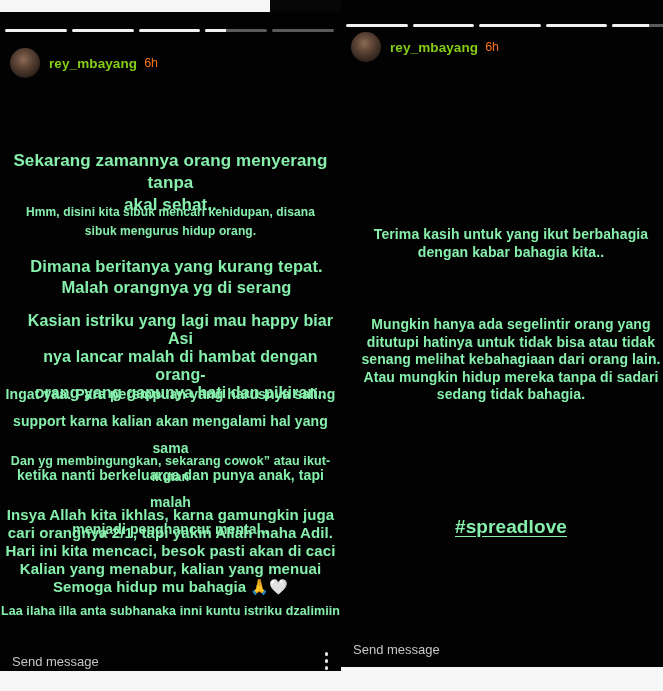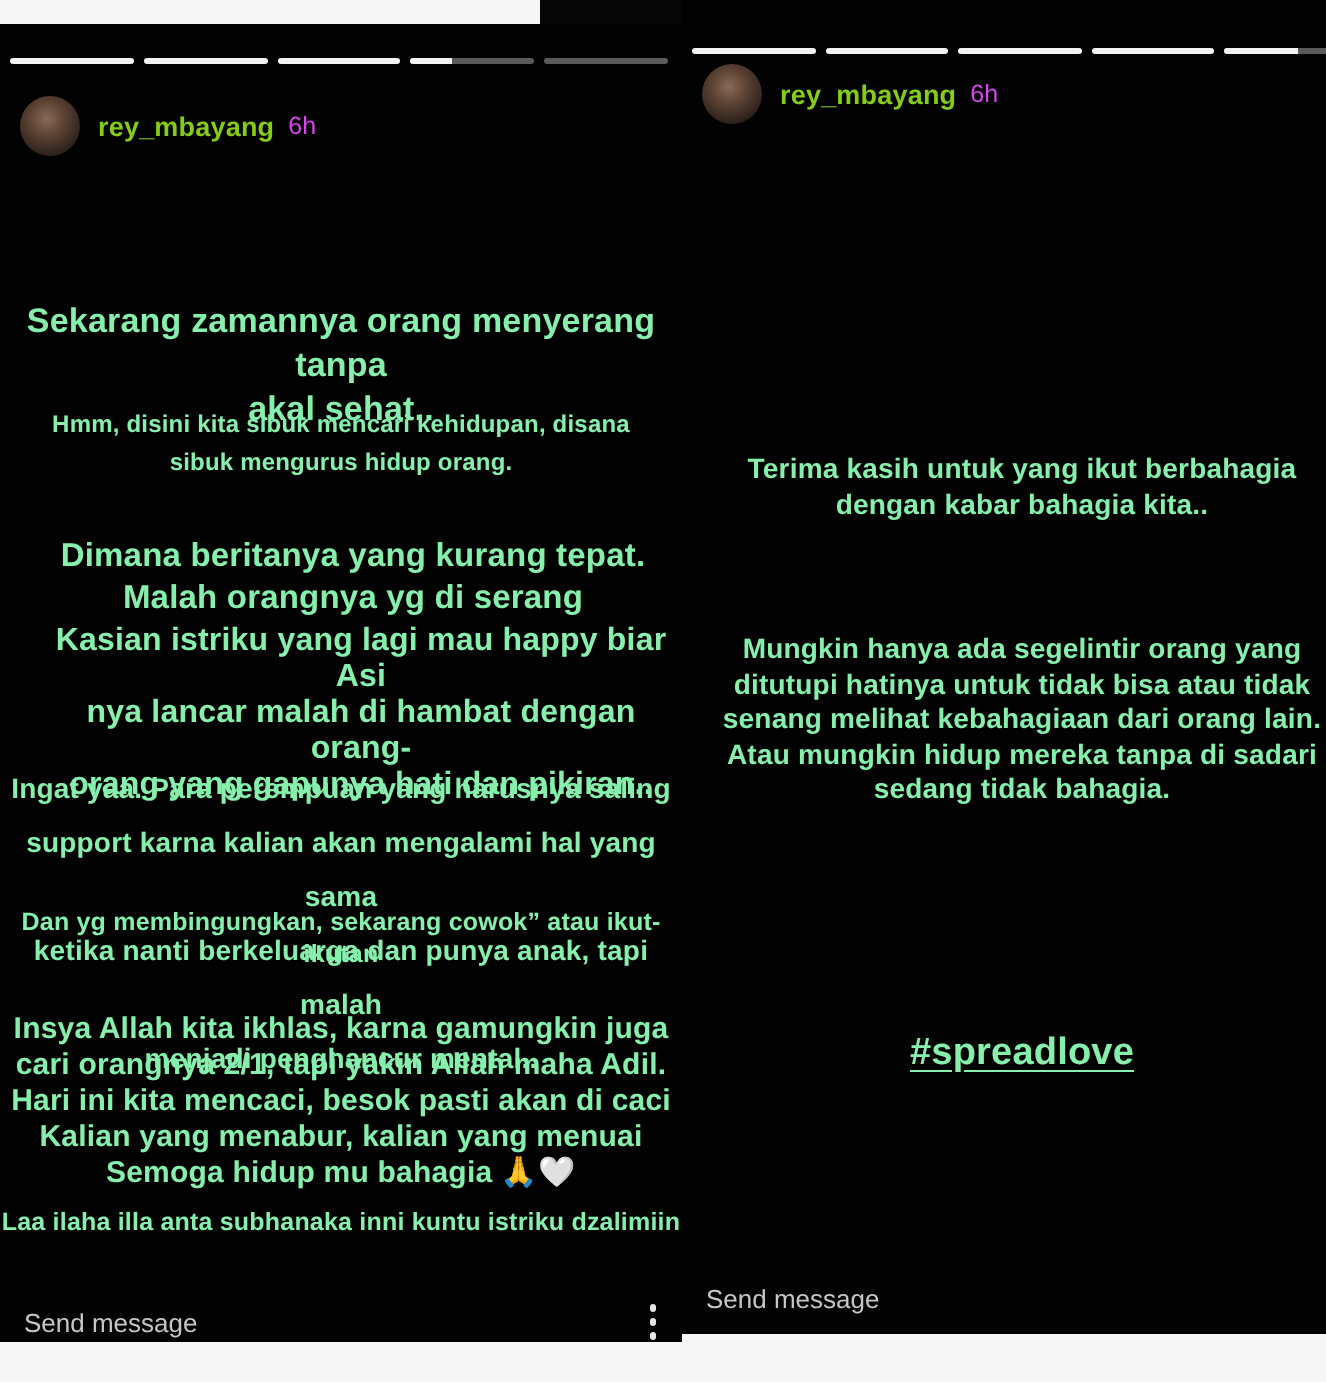--- a/index.html
+++ b/index.html
@@ -20,28 +20,28 @@
   .seg-fill { height:100%; background:#f2f2f2; }
 
   
   .header { position:absolute; left:10px; display:flex; align-items:center; }
   .panel-left  .header { top:36px; }
   .panel-right .header { top:32px; }
   .avatar { width:30px; height:30px; border-radius:50%;
             background:radial-gradient(circle at 45% 38%, #8a6a55 0%, #5c4334 35%, #2b201b 75%, #17100d 100%);
             flex:0 0 auto; }
   .username { margin-left:9px; color:#84cc16; font-weight:bold; font-size:13.5px; letter-spacing:.1px; }
-  .timestamp { margin-left:7px; color:#d946ef; font-size:12.5px; }
+  .timestamp { margin-left:7px; color:#f97316; font-size:12.5px; }
 
   
   .tb { position:absolute; left:0; right:0; text-align:center; color:#86efac; font-weight:bold;
         white-space:pre-line; letter-spacing:.1px; }
   .b1 { top:138px; font-size:17px;   line-height:22px; }
   .b2 { top:191px; font-size:12px; line-height:18.5px; }
-  .b3 { top:256px; font-size:16.5px; line-height:21px;padding-left:12px; }
+  .b3 { top:244px; font-size:16.5px; line-height:21px;padding-left:12px; }
   .b4 { top:300px; font-size:16px;   line-height:18px;padding-left:20px; }
   .b5 { top:369px; font-size:14px;   line-height:27px; }
   .b6 { top:441px; font-size:12.5px; line-height:16px; }
   .b7 { top:494px; font-size:15px;   line-height:18px; }
   .b8 { top:592px; font-size:12.5px; line-height:15px; }
 
   .r1 { top:226px; font-size:14px; line-height:17.5px; }
   .r2 { top:316px; font-size:14px; line-height:17.5px; }
   .r3 { top:515px; font-size:19px; line-height:23px; text-decoration:underline; text-underline-offset:3px; }
 

